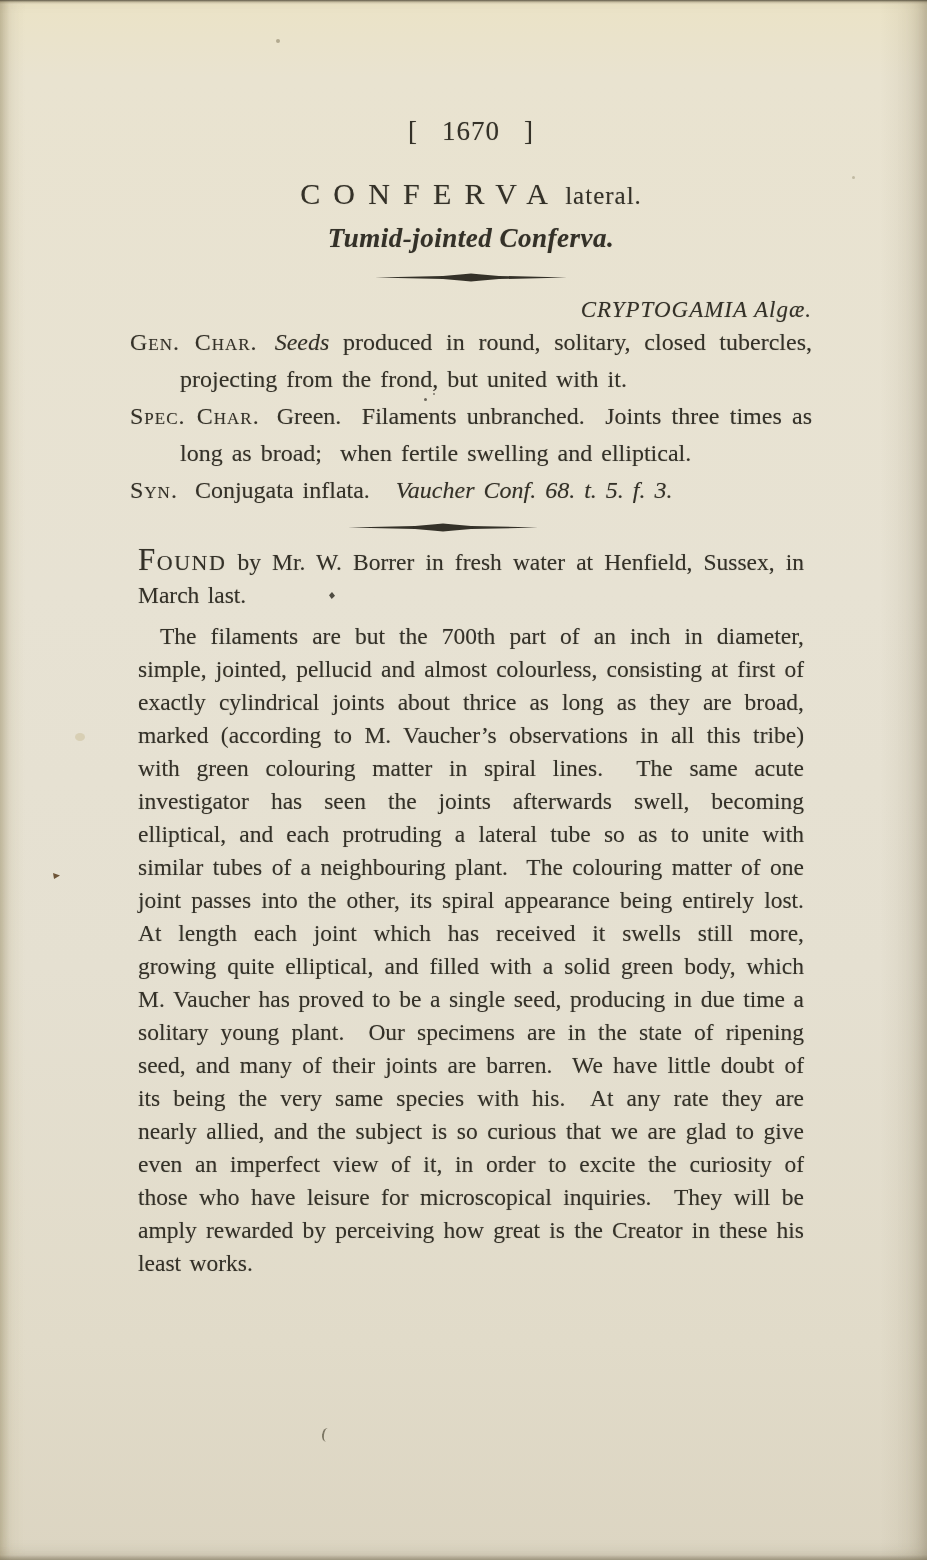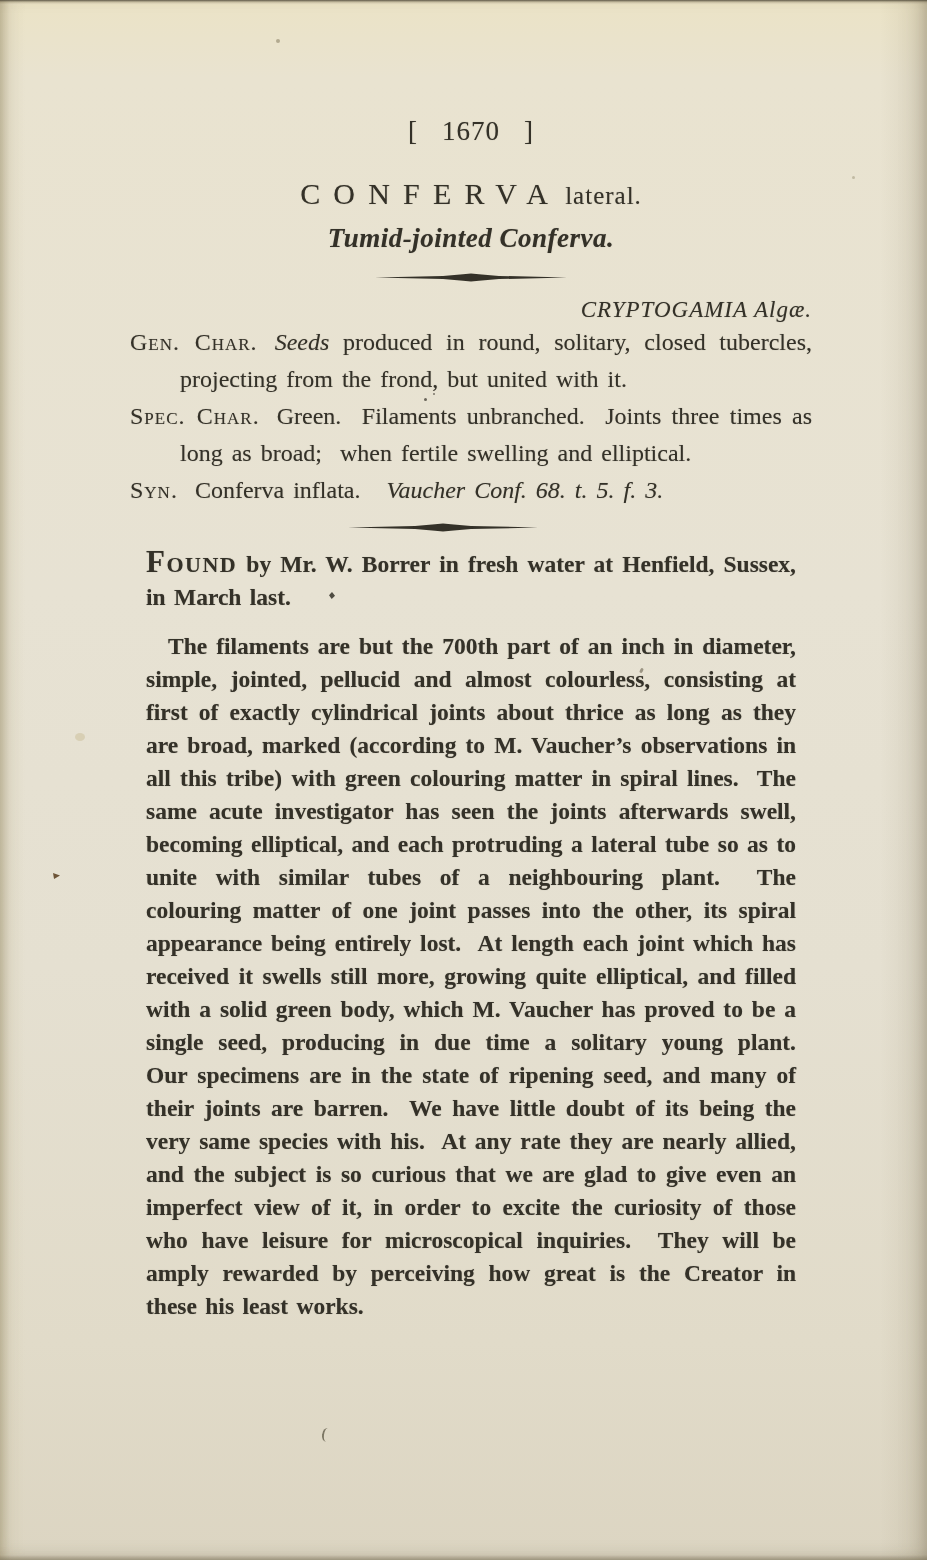--- a/index.html
+++ b/index.html
@@ -96,27 +96,26 @@
     margin-right: 17px;
   }
   .ital { font-style: italic; }
   .syn-ref { margin-left: 26px; }
 
   .rule-wrap.second { margin-top: 14px; }
 
   
   .bodytext { margin-top: 14px; }
   .bodytext p {
-    margin: 16px;
+    margin: 8px;
     font-size: 23.5px;
     line-height: 33px;
     text-align: justify;
     word-spacing: 2.5px;
     white-space: pre-wrap;
-    font-weight: bold;
   }
   .bodytext p.p2 { margin-top: 8px; text-indent: 22px; }
   .lead-word {
     font-variant: small-caps;
     font-size: 31px;
     line-height: 20px;
     letter-spacing: 1.5px;
   }
 
   
@@ -142,21 +141,21 @@
       </svg>
     </div>
 
     <div class="taxonomy centered">CRYPTOGAMIA Algæ.</div>
 
     <div class="charblocks">
       <p class="char-p"><span class="char-label">Gen. Char.</span><span class="ital">Seeds</span><span> produced in round, solitary, closed tubercles, projecting from the frond, but united with it.</span></p>
 
       <p class="char-p"><span class="char-label">Spec. Char.</span><span>Green.  Filaments unbranched.  Joints three times as long as broad;  when fertile swelling and elliptical.</span></p>
 
-      <p class="char-p"><span class="char-label">Syn.</span><span>Conferva inflata.</span><span class="ital syn-ref">Vaucher Conf. 68. t. 5. f. 3.</span></p>
+      <p class="char-p"><span class="char-label">Syn.</span><span>Conjugata inflata.</span><span class="ital syn-ref">Vaucher Conf. 68. t. 5. f. 3.</span></p>
     </div>
 
     <div class="rule-wrap second">
       <svg width="190" height="9" viewBox="0 0 190 9" style="margin-left:218px">
         <polygon points="0,4.5 67,2.9 87,1.3 95,0.4 103,1.3 123,2.9 190,4.5 123,6.1 103,7.7 95,8.6 87,7.7 67,6.1" fill="#343128"></polygon>
       </svg>
     </div>
 
     <div class="bodytext">
       <p class="p1"><span class="lead-word">Found</span><span> by Mr. W. Borrer in fresh water at Henfield, Sussex, in March last.</span></p>

